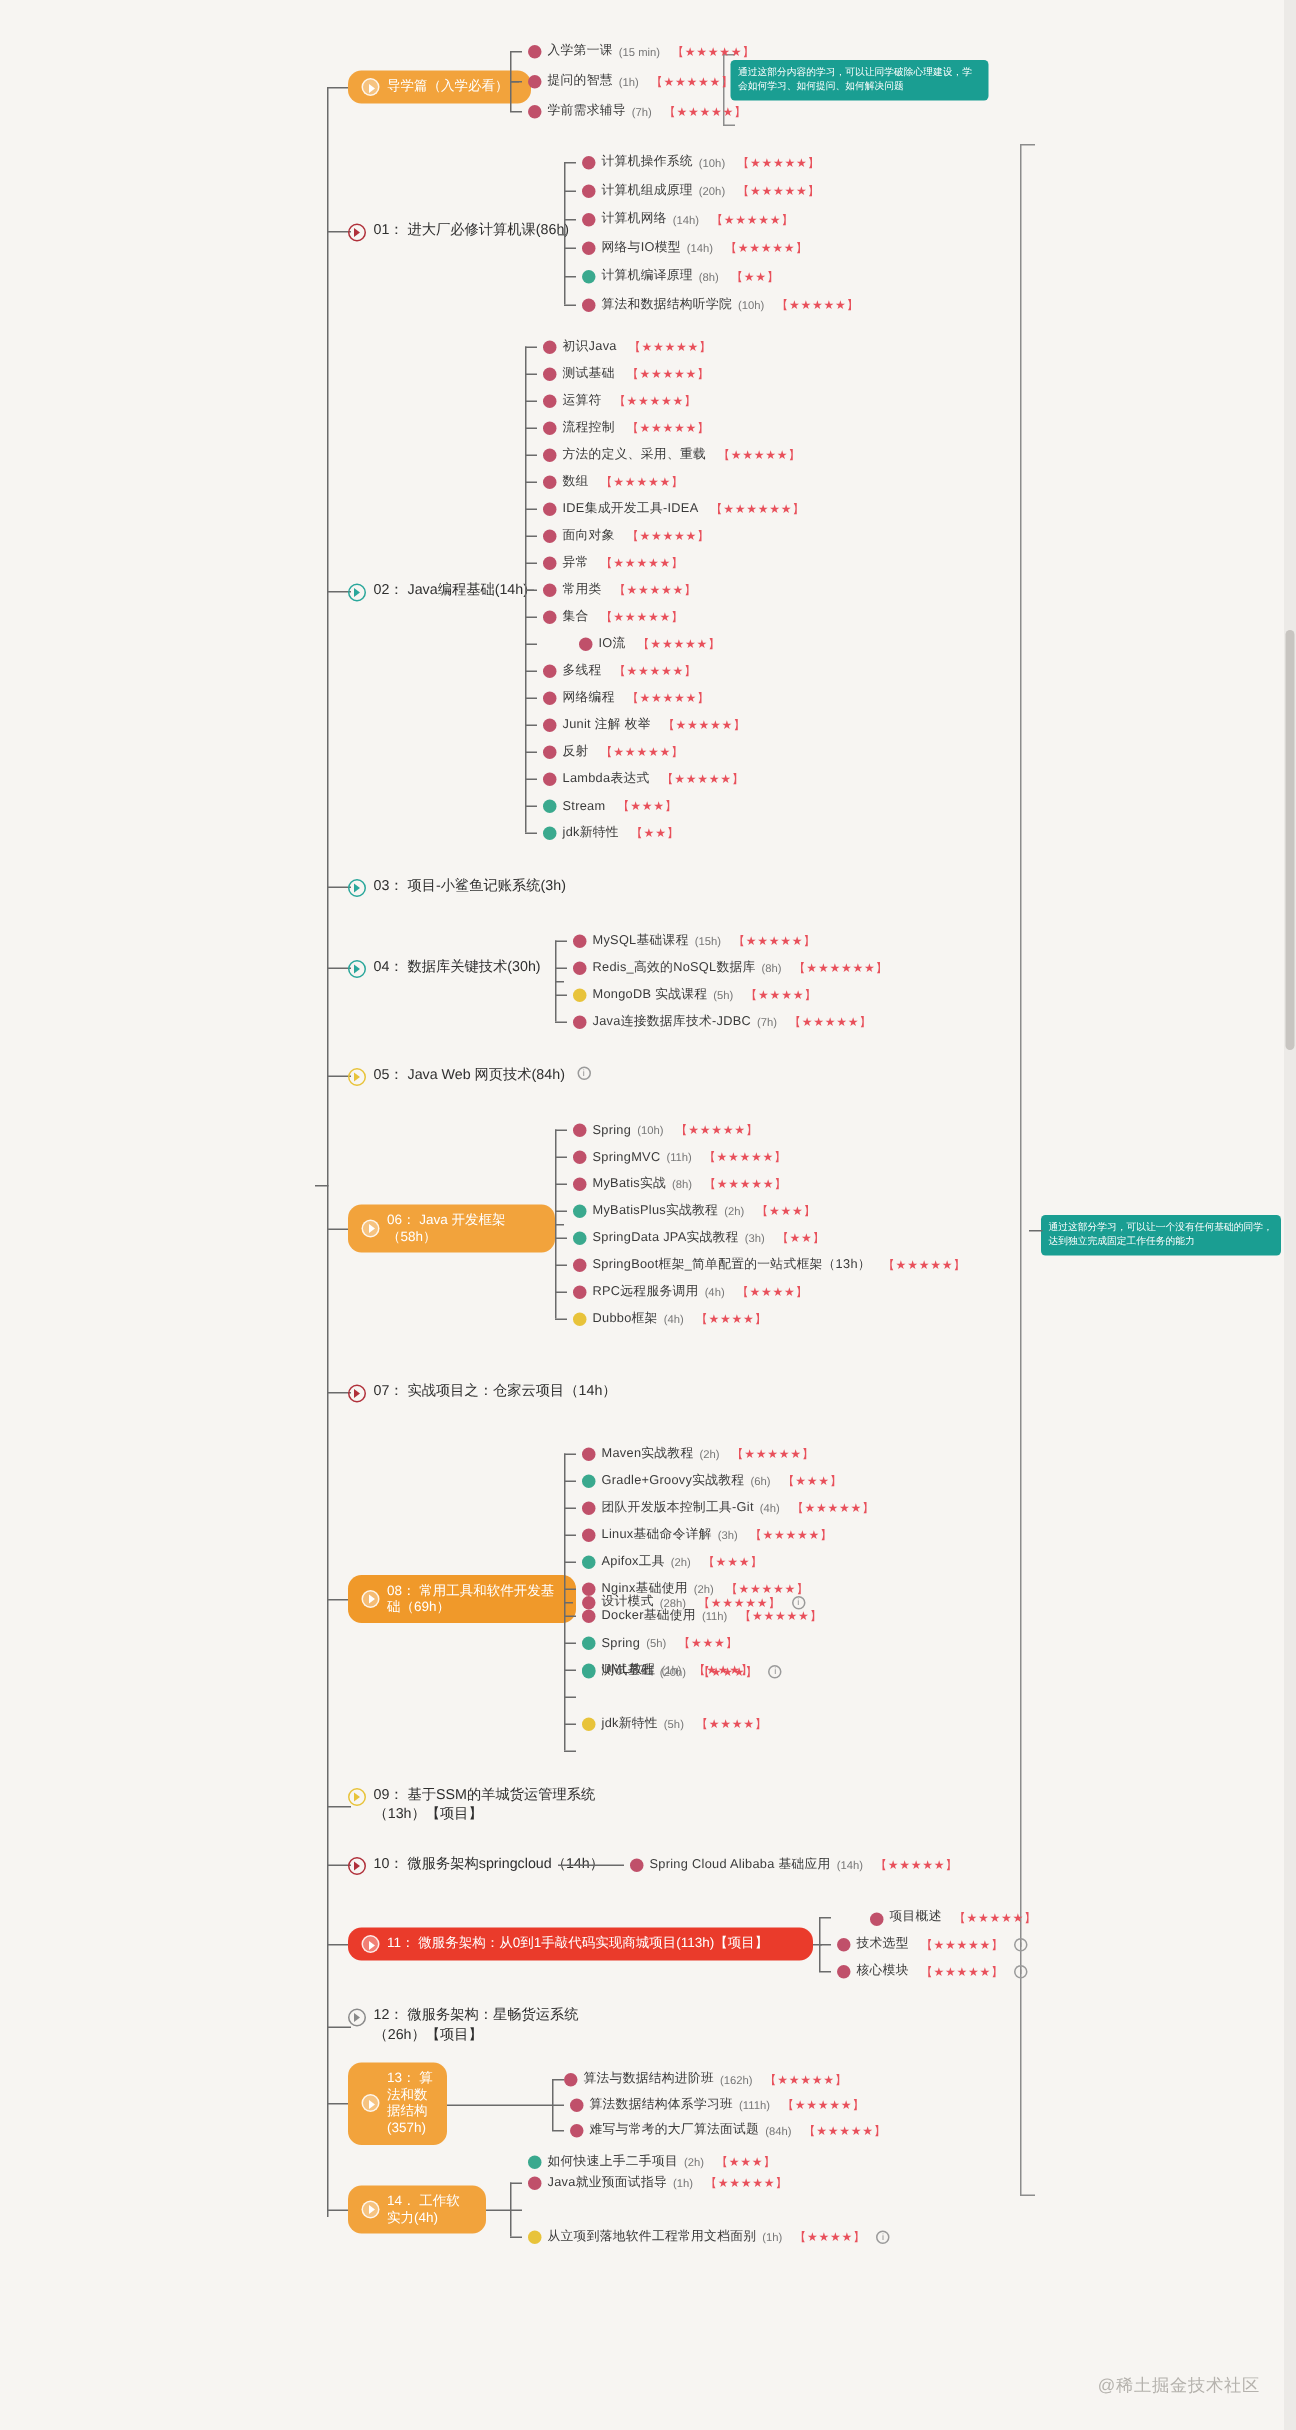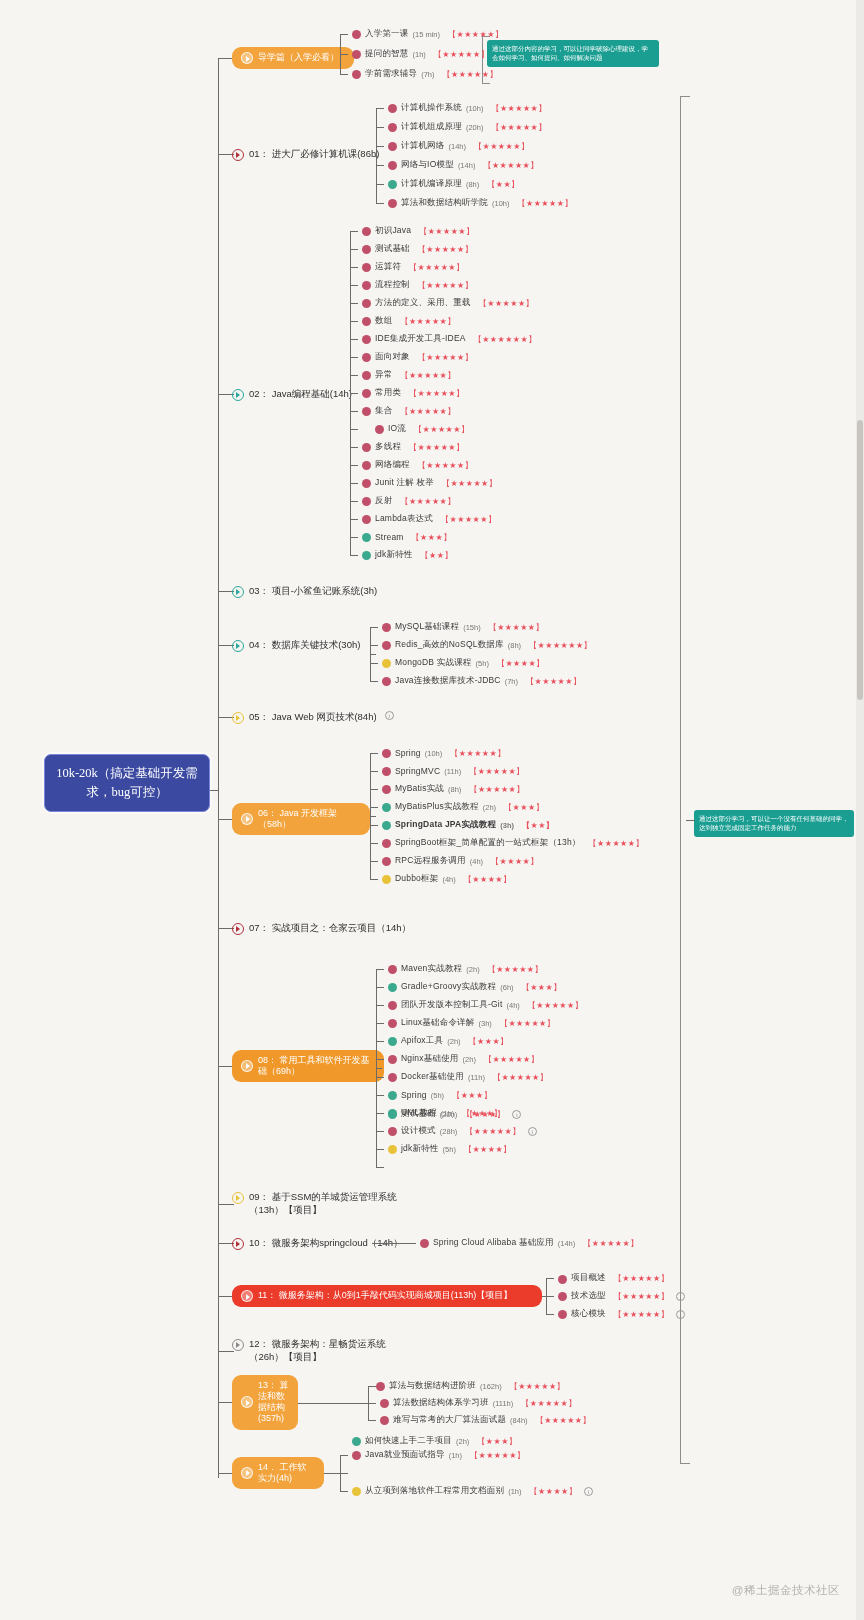--- a/index.html
+++ b/index.html
@@ -73,21 +73,20 @@
   
   #scroll-track { position:absolute; right:0; top:0; width:8px; height:1620px; background:#eceae7; }
   #scroll-thumb { position:absolute; right:1px; top:420px; width:6px; height:280px;
                   background:#c8c5c1; border-radius:3px; }
 </style>
 </head>
 <body>
 
 <div id="canvas">
 
-  <div id="root-node">10k-20k（搞定基础开发需求，bug可控）</div>
 
   <div class="ln vline" style="left:218px; top:58px; height:1420px;"></div>
   <div class="ln hline" style="left:210px; top:790px; width:9px;"></div>
 
   <div class="note" style="left:487px; top:40px; width:172px;">通过这部分内容的学习，可以让同学破除心理建设，学会如何学习、如何提问、如何解决问题</div>
   <div class="note" style="left:694px; top:810px; width:160px;">通过这部分学习，可以让一个没有任何基础的同学，达到独立完成固定工作任务的能力</div>
 
   <div class="brkL" style="left:680px; top:96px; width:10px; height:1368px; background:transparent;"></div>
   <div class="ln hline" style="left:686px; top:820px; width:9px;"></div>
 
@@ -242,21 +241,21 @@
         <span class="lbl">常用类</span>
         <span class="stars">【★★★★★】</span>
       </div>
       <div class="ln hline" style="left: 350px; top: 411px; width: 8px;"></div>
       <div class="node" style="left: 362px; top: 405px;">
         <span class="bullet" style="background: rgb(192, 80, 106);"></span>
         <span class="lbl">集合</span>
         <span class="stars">【★★★★★】</span>
       </div>
       <div class="ln hline" style="left: 350px; top: 429px; width: 8px;"></div>
-      <div class="node" style="left: 351px; top: 423px; padding-left: 24px;">
+      <div class="node" style="left: 362px; top: 423px; padding-left: 24px;">
         <span class="bullet" style="background: rgb(192, 80, 106);"></span>
         <span class="lbl">IO流</span>
         <span class="stars">【★★★★★】</span>
       </div>
       <div class="ln hline" style="left: 350px; top: 447px; width: 8px;"></div>
       <div class="node" style="left: 362px; top: 441px;">
         <span class="bullet" style="background: rgb(192, 80, 106);"></span>
         <span class="lbl">多线程</span>
         <span class="stars">【★★★★★】</span>
       </div>
@@ -371,21 +370,21 @@
         <span class="stars">【★★★★★】</span>
       </div>
       <div class="ln hline" style="left: 370px; top: 807px; width: 8px;"></div>
       <div class="node" style="left: 382px; top: 801px;">
         <span class="bullet" style="background: rgb(58, 169, 142);"></span>
         <span class="lbl">MyBatisPlus实战教程</span>
         <span class="hrs">(2h)</span>
         <span class="stars">【★★★】</span>
       </div>
       <div class="ln hline" style="left: 370px; top: 825px; width: 8px;"></div>
-      <div class="node" style="left: 382px; top: 819px; font-weight: bold;">
+      <div class="node" style="left: 382px; top: 819px;">
         <span class="bullet" style="background: rgb(58, 169, 142);"></span>
         <span class="lbl">SpringData JPA实战教程</span>
         <span class="hrs">(3h)</span>
         <span class="stars">【★★】</span>
       </div>
       <div class="ln hline" style="left: 370px; top: 843px; width: 8px;"></div>
       <div class="node" style="left: 382px; top: 837px;">
         <span class="bullet" style="background: rgb(192, 80, 106);"></span>
         <span class="lbl">SpringBoot框架_简单配置的一站式框架（13h）</span>
         <span class="stars">【★★★★★】</span>
@@ -473,21 +472,21 @@
         <span class="stars">【★★★】</span>
       </div>
       <div class="ln hline" style="left: 376px; top: 1113px; width: 8px;"></div>
       <div class="node" style="left: 388px; top: 1107px;">
         <span class="bullet" style="background: rgb(58, 169, 142);"></span>
         <span class="lbl">UML教程</span>
         <span class="hrs">(1h)</span>
         <span class="stars">【★★★】</span>
       </div>
       <div class="ln hline" style="left: 376px; top: 1131px; width: 8px;"></div>
-      <div class="node" style="left: 388px; top: 1125px;">
+      <div class="node" style="left: 388px; top: 1062px;">
         <span class="bullet" style="background: rgb(192, 80, 106);"></span>
         <span class="lbl">设计模式</span>
         <span class="hrs">(28h)</span>
         <span class="stars">【★★★★★】</span>
         <span class="circ-i">i</span>
       </div>
       <div class="ln hline" style="left: 376px; top: 1149px; width: 8px;"></div>
       <div class="node" style="left: 388px; top: 1143px;">
         <span class="bullet" style="background: rgb(232, 195, 58);"></span>
         <span class="lbl">jdk新特性</span>
@@ -522,21 +521,21 @@
         <span class="stars">【★★★★★】</span>
       </div>
       <div class="ln hline" style="left: 218px; top: 1296px; width: 16px;"></div>
       <div class="pill red" style="left: 232px; width: 310px; top: 1285px;">
         <span class="ico"></span>
         <span class="ptext">11： 微服务架构：从0到1手敲代码实现商城项目(113h)【项目】</span>
       </div>
       <div class="ln vline" style="left: 546px; top: 1278px; height: 36px;"></div>
       <div class="ln hline" style="left: 542px; top: 1296px; width: 6px;"></div>
       <div class="ln hline" style="left: 546px; top: 1278px; width: 8px;"></div>
-      <div class="node" style="left: 558px; top: 1272px; align-items: flex-end;">
+      <div class="node" style="left: 580px; top: 1272px; align-items: flex-end;">
         <span class="bullet" style="background: rgb(192, 80, 106);"></span>
         <span class="lbl">项目概述</span>
         <span class="stars">【★★★★★】</span>
       </div>
       <div class="ln hline" style="left: 546px; top: 1296px; width: 8px;"></div>
       <div class="node" style="left: 558px; top: 1290px;">
         <span class="bullet" style="background: rgb(192, 80, 106);"></span>
         <span class="lbl">技术选型</span>
         <span class="stars">【★★★★★】</span>
         <span class="circ-i">i</span>

